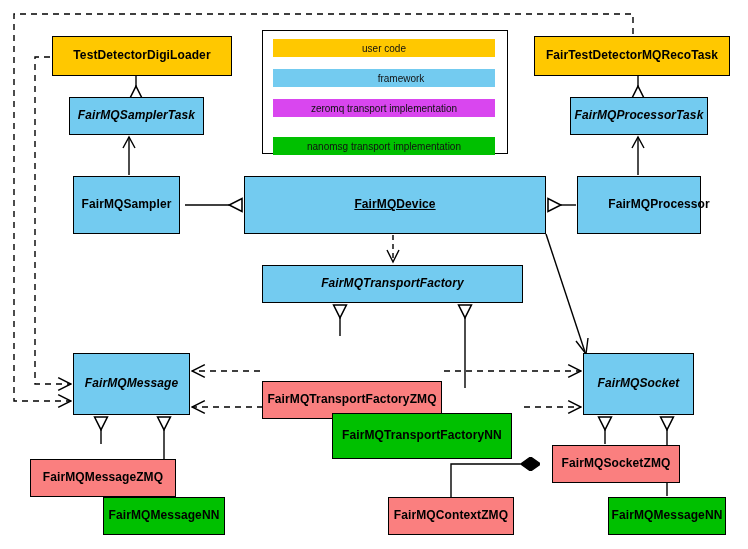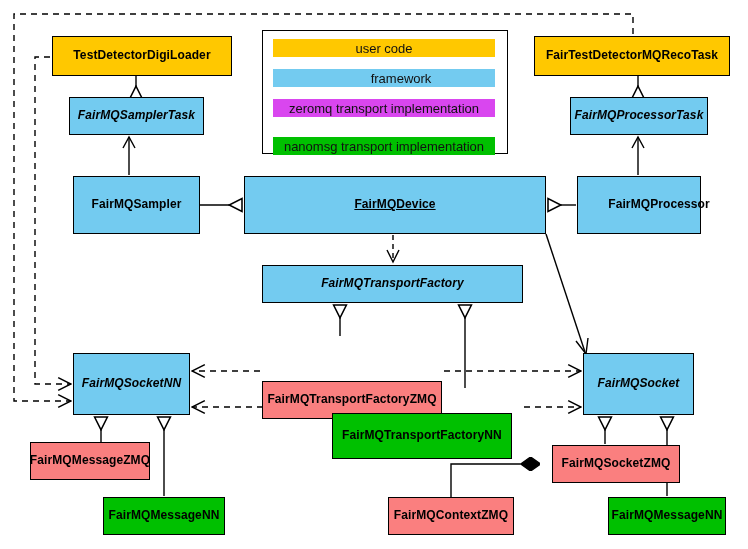--- a/index.html
+++ b/index.html
@@ -30,21 +30,21 @@
     position:absolute;
     left:262px;top:30px;width:246px;height:124px;
     border:1.5px solid #000000;
     background:#ffffff;
     box-sizing:border-box;
   }
   .legend-item{
     position:absolute;
     left:10px;width:222px;height:18px;
     display:flex;align-items:center;justify-content:center;
-    font-size:13px;font-weight:normal;color:#111111;
+    font-size:10px;font-weight:normal;color:#111111;
     box-sizing:border-box;
   }
   .legend-item.user{background:#FFC800;}
   .legend-item.framework{background:#73CBF0;}
   .legend-item.zeromq{background:#d946ef;}
   .legend-item.nanomsg{background:#00C000;}
 </style>
 </head>
 <body>
 
@@ -140,45 +140,45 @@
       </div>
       <div class="node user" style="left: 534px; top: 36px; width: 196px; height: 40px;">
         <span>FairTestDetectorMQRecoTask</span>
       </div>
       <div class="node framework abstract" style="left: 69px; top: 97px; width: 135px; height: 38px;">
         <span>FairMQSamplerTask</span>
       </div>
       <div class="node framework abstract" style="left: 570px; top: 97px; width: 138px; height: 38px;">
         <span>FairMQProcessorTask</span>
       </div>
-      <div class="node framework" style="left: 73px; top: 176px; width: 127px; height: 58px;">
+      <div class="node framework" style="left: 73px; top: 176px; width: 107px; height: 58px;">
         <span>FairMQSampler</span>
       </div>
       <div class="node framework" style="left: 244px; top: 176px; width: 302px; height: 58px; text-decoration: underline;">
         <span>FairMQDevice</span>
       </div>
       <div class="node framework" style="left: 577px; top: 176px; width: 124px; height: 58px; padding-left: 44px;">
         <span>FairMQProcessor</span>
       </div>
       <div class="node framework abstract" style="left: 262px; top: 265px; width: 261px; height: 38px; text-align: center;">
         <span>FairMQTransportFactory</span>
       </div>
       <div class="node zeromq" style="left: 262px; top: 337px; width: 180px; height: 38px; margin-top: 44px;">
         <span>FairMQTransportFactoryZMQ</span>
       </div>
       <div class="node nanomsg" style="left: 332px; top: 389px; width: 180px; height: 46px; margin-top: 24px;">
         <span>FairMQTransportFactoryNN</span>
       </div>
       <div class="node framework abstract" style="left: 73px; top: 353px; width: 117px; height: 62px;">
-        <span>FairMQSocketNN</span>
+        <span>FairMQMessage</span>
       </div>
       <div class="node framework abstract" style="left: 583px; top: 353px; width: 111px; height: 62px;">
         <span>FairMQSocket</span>
       </div>
-      <div class="node zeromq" style="left: 30px; top: 442px; width: 120px; height: 38px;">
+      <div class="node zeromq" style="left: 30px; top: 459px; width: 146px; height: 38px;">
         <span>FairMQMessageZMQ</span>
       </div>
       <div class="node nanomsg" style="left: 103px; top: 497px; width: 122px; height: 38px;">
         <span>FairMQMessageNN</span>
       </div>
       <div class="node zeromq" style="left: 552px; top: 445px; width: 128px; height: 38px;">
         <span>FairMQSocketZMQ</span>
       </div>
       <div class="node nanomsg" style="left: 608px; top: 497px; width: 118px; height: 38px;">
         <span>FairMQMessageNN</span>

